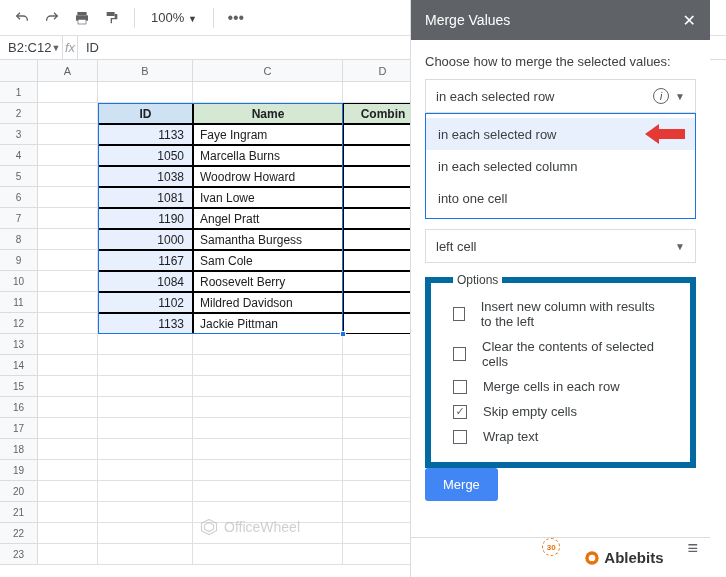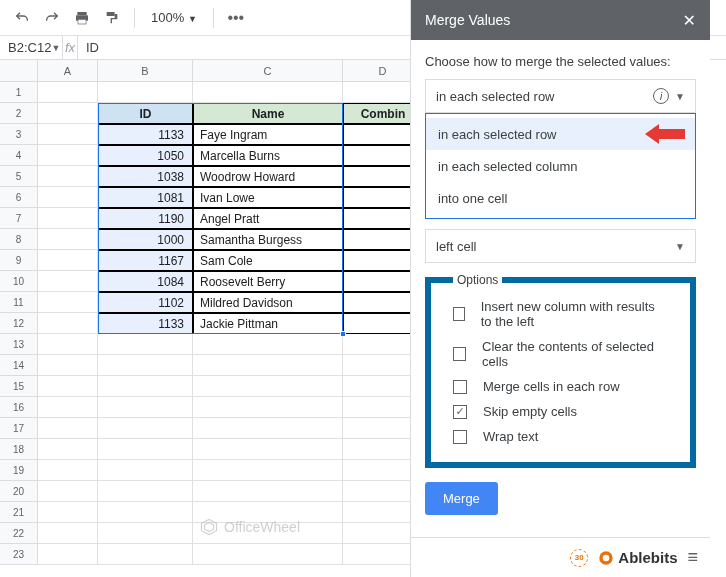--- a/index.html
+++ b/index.html
@@ -57,23 +57,23 @@
 .dropdown-open { border: 1px solid #1a73e8; margin-top: -10px; margin-bottom: 10px; background:#fff; padding:4px 0;}
 .dd-option { height: 32px; display: flex; align-items: center; padding: 0 12px; font-size: 13px; cursor: pointer; position: relative; }
 .dd-option.highlight { background: #e8f0fe; }
 .red-arrow { position: absolute; right: 10px; width: 40px; height: 20px; }
 
 .fieldset { border: 6px solid #0369a1; padding: 12px 22px 8px; margin-top: 4px; }
 .fieldset legend { font-size: 12px; padding: 0 4px; color: #3c4043; }
 .chk-row { display: flex; align-items: center; gap: 16px; font-size: 13px; margin-bottom: 10px; }
 .chk { width: 14px; height: 14px; border: 1.5px solid #5f6368; display: flex; align-items: center; justify-content: center; font-size: 11px; color: #5f6368; }
 
-.merge-btn { margin-top: 14px; background: #4285f4; color: #fff; border: none; padding: 9px 18px; font-size: 13px; border-radius: 3px; cursor: pointer; }
-
-.panel-footer { height: 40px; border-top: 1px solid #dadce0; display: flex; align-items: center; justify-content: flex-end; padding: 0 12px; gap: 10px; }
+.merge-btn { background: #4285f4; color: #fff; border: none; padding: 9px 18px; font-size: 13px; border-radius: 3px; cursor: pointer; }
+
+.panel-footer { height: 40px; border-top: 1px solid #dadce0; display: flex; justify-content: flex-end; padding: 0 12px; gap: 24px; }
 .ablebits-logo { display: flex; align-items: center; gap: 4px; font-size: 15px; font-weight: bold; color: #333; }
 .badge-30{width:18px;height:18px;border:1.5px dashed #e8710a;border-radius:50%;display:flex;align-items:center;justify-content:center;font-size:8px;color:#e8710a;font-weight:bold;}
 
 
 .watermark { position: absolute; left: 200px; top: 518px; color: #b0b0b0; font-size: 14px; display:flex; align-items:center; gap:6px; opacity:0.6;}
 .scroll-v{position:absolute; right:302px; top:60px; bottom:0; width:14px; background:#f8f9fa; border-left:1px solid #e0e0e0;}
 .scroll-thumb{position:absolute; left:2px; top:2px; width:10px; height:50px; background:#dadce0; border-radius:5px;}
 </style>
 </head>
 <body>

